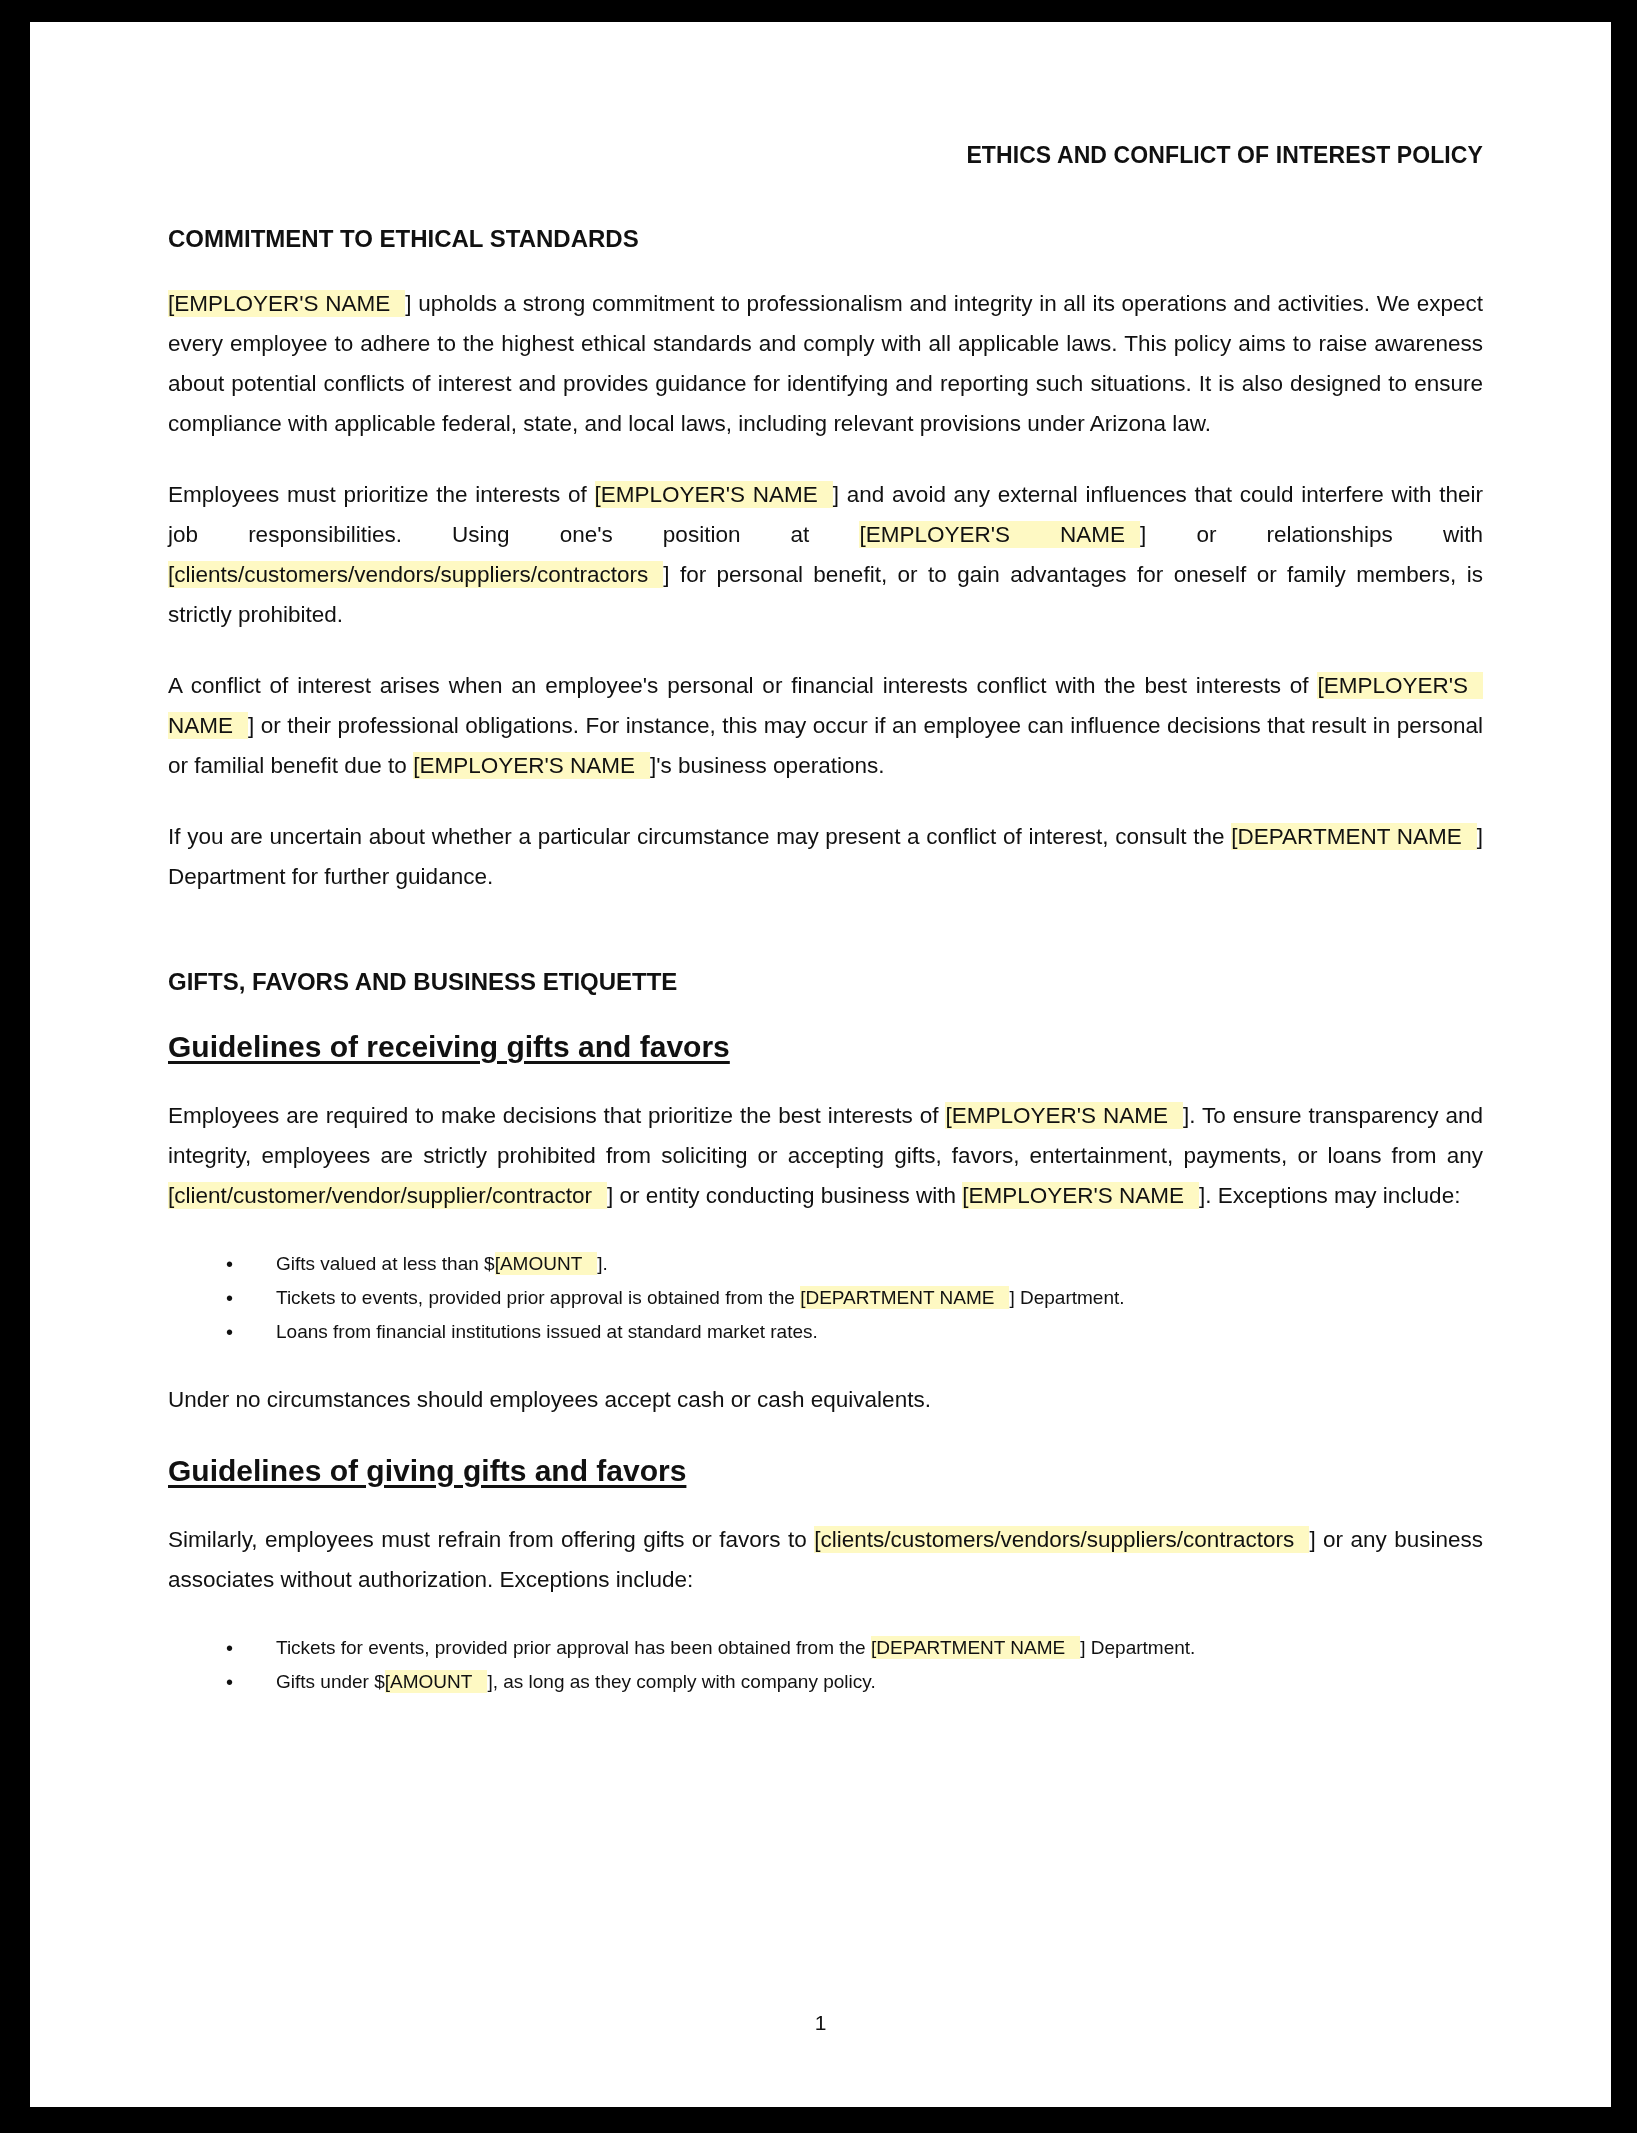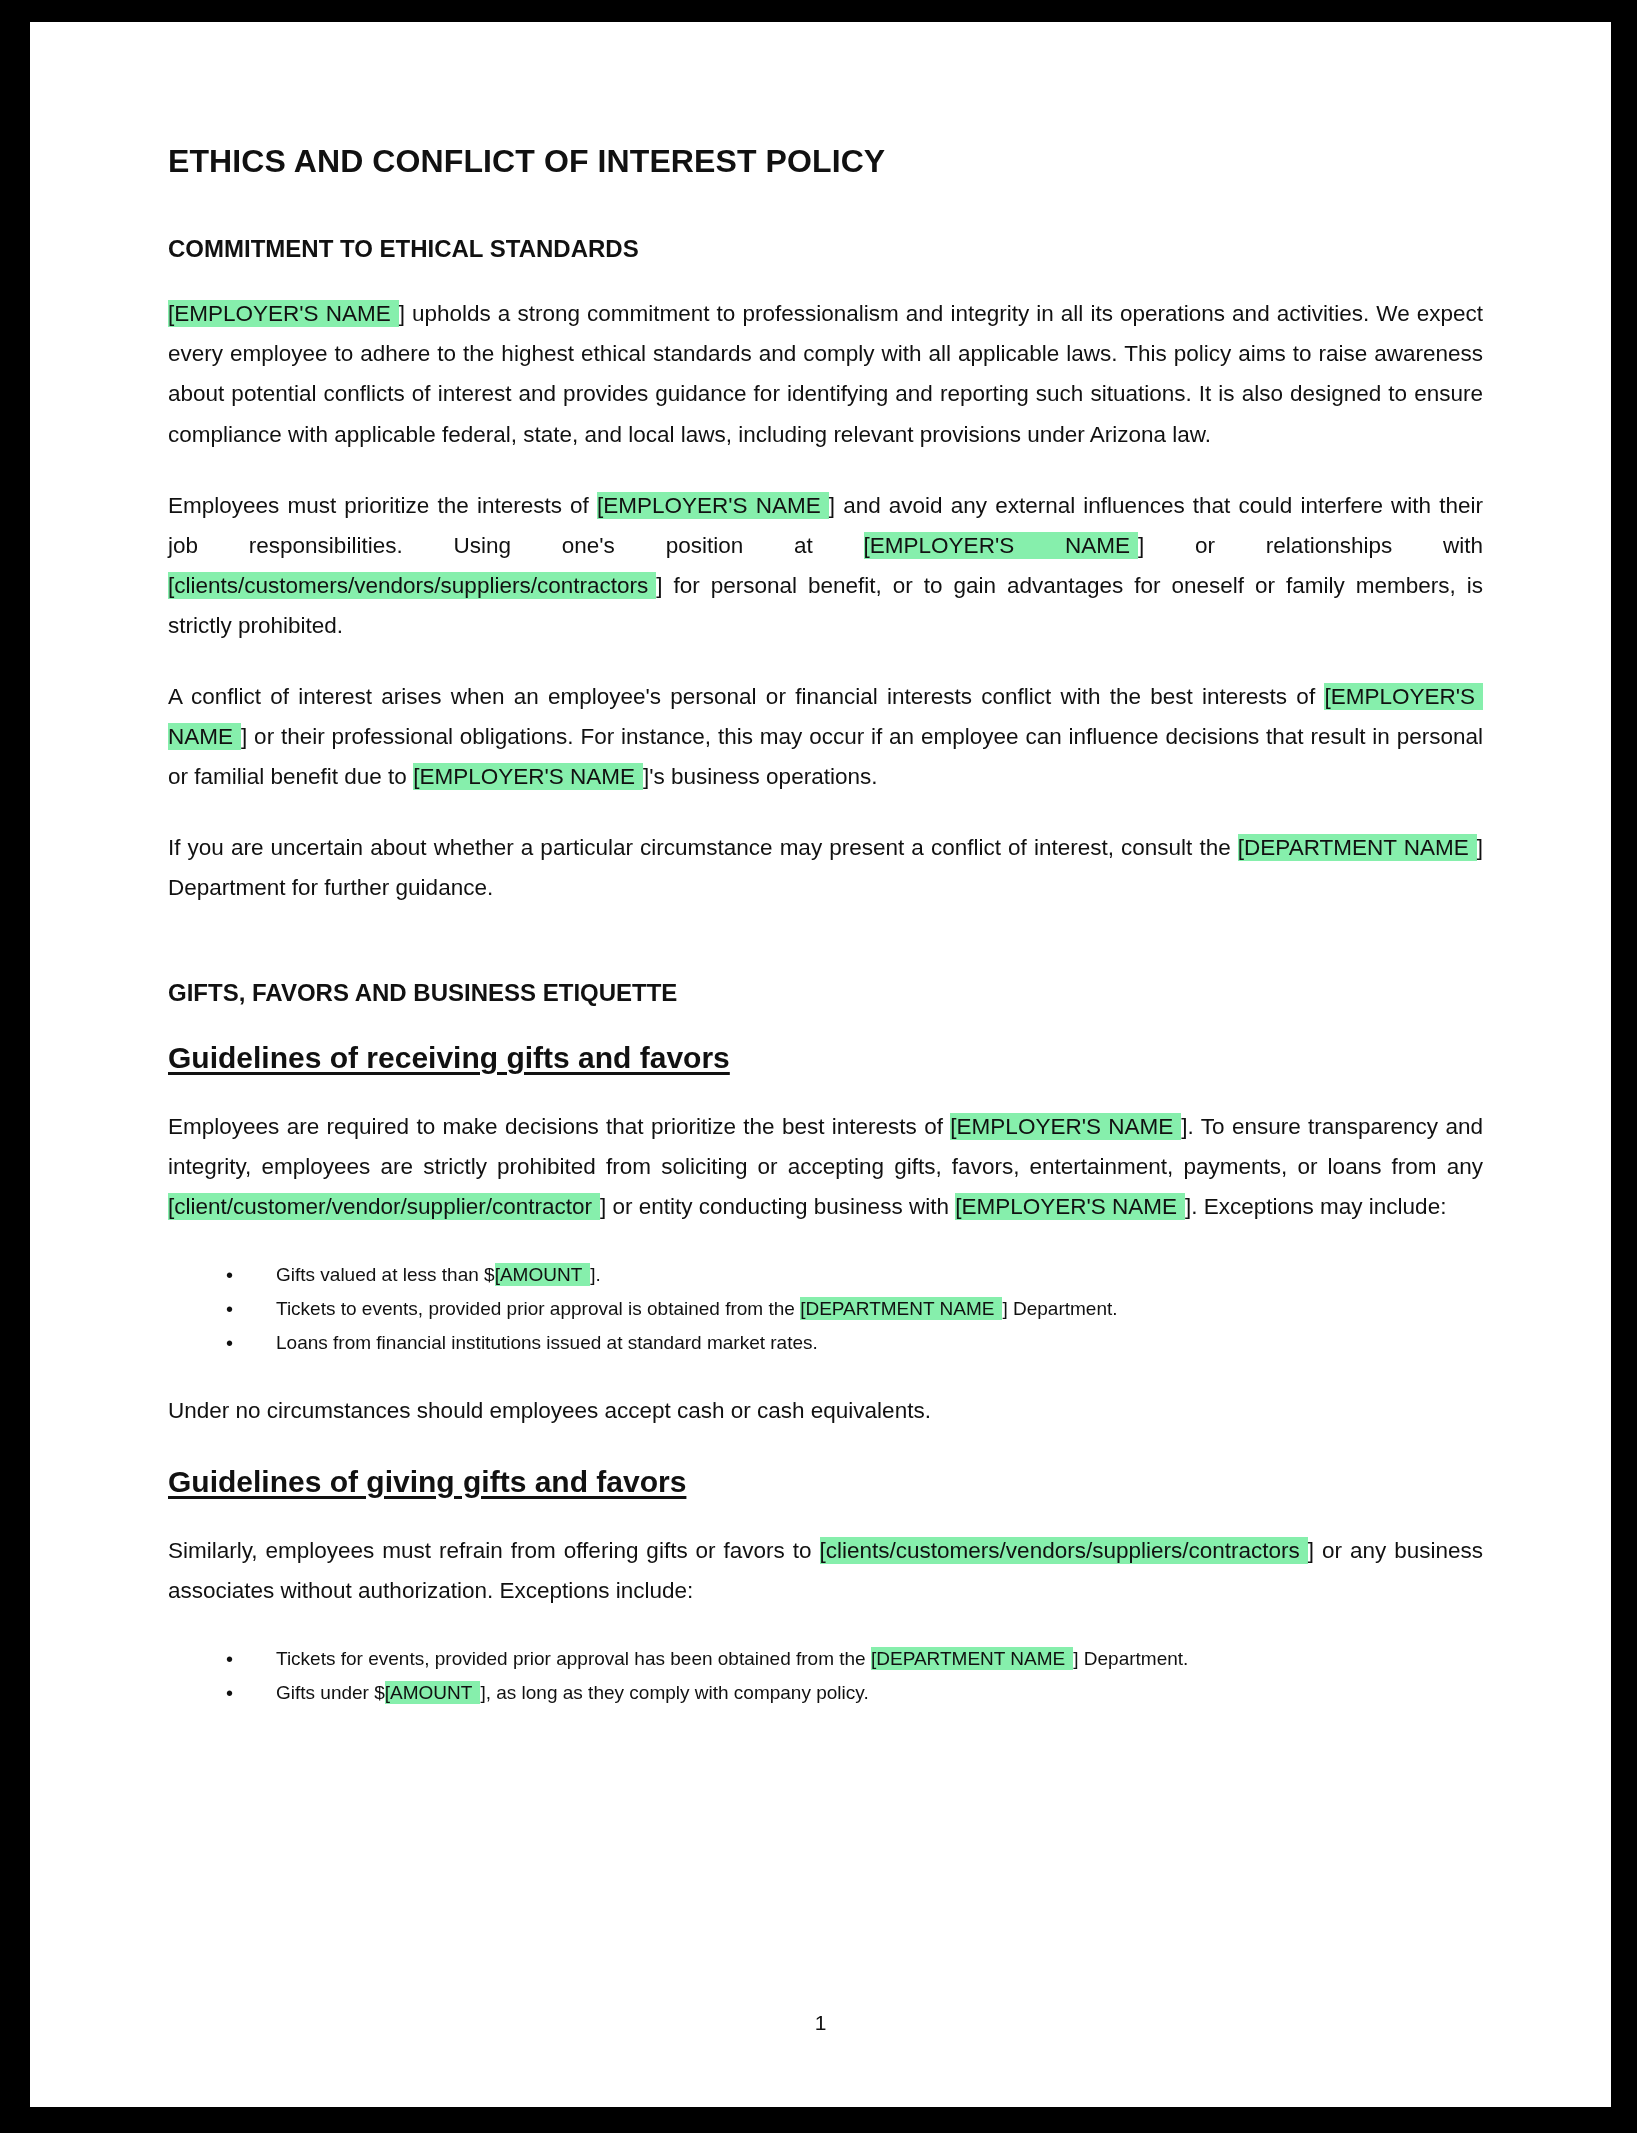--- a/index.html
+++ b/index.html
@@ -29,22 +29,22 @@
   .page-sheet {
     position: relative;
     width: 100%;
     height: 100%;
     background: #ffffff;
     box-sizing: border-box;
     padding: 120px 128px 40px 138px;
   }
 
   .doc-title {
-    text-align: left;
-    font-size: 32px;
+    text-align: right;
+    font-size: 23px;
     font-weight: bold;
     letter-spacing: 0.1px;
     color: #111111;
     margin: 0 0 54px 0;
     line-height: 1.2;
   }
 
   .section-heading {
     font-size: 24px;
     font-weight: bold;
@@ -95,22 +95,22 @@
     content: "\2022";
     position: absolute;
     left: 6px;
     top: 0;
     font-size: 20px;
     line-height: 1.78;
     color: #111111;
   }
 
   .hl {
-    background-color: #86efac;
-    padding: 1px 8px 1px 0;
+    background-color: #fef9c3;
+    padding: 1px 15px 1px 0;
     box-decoration-break: clone;
     -webkit-box-decoration-break: clone;
   }
 
   .page-number {
     position: absolute;
     left: 0;
     right: 0;
     bottom: 72px;
     text-align: center;

